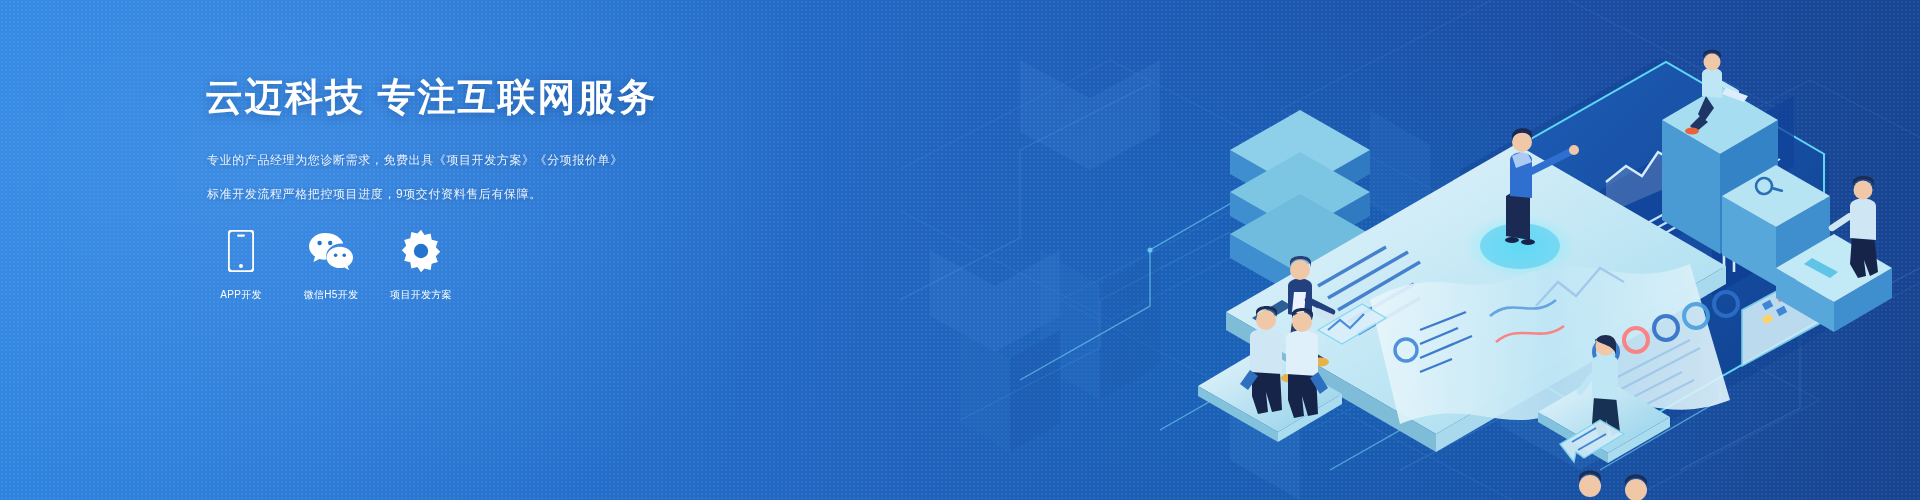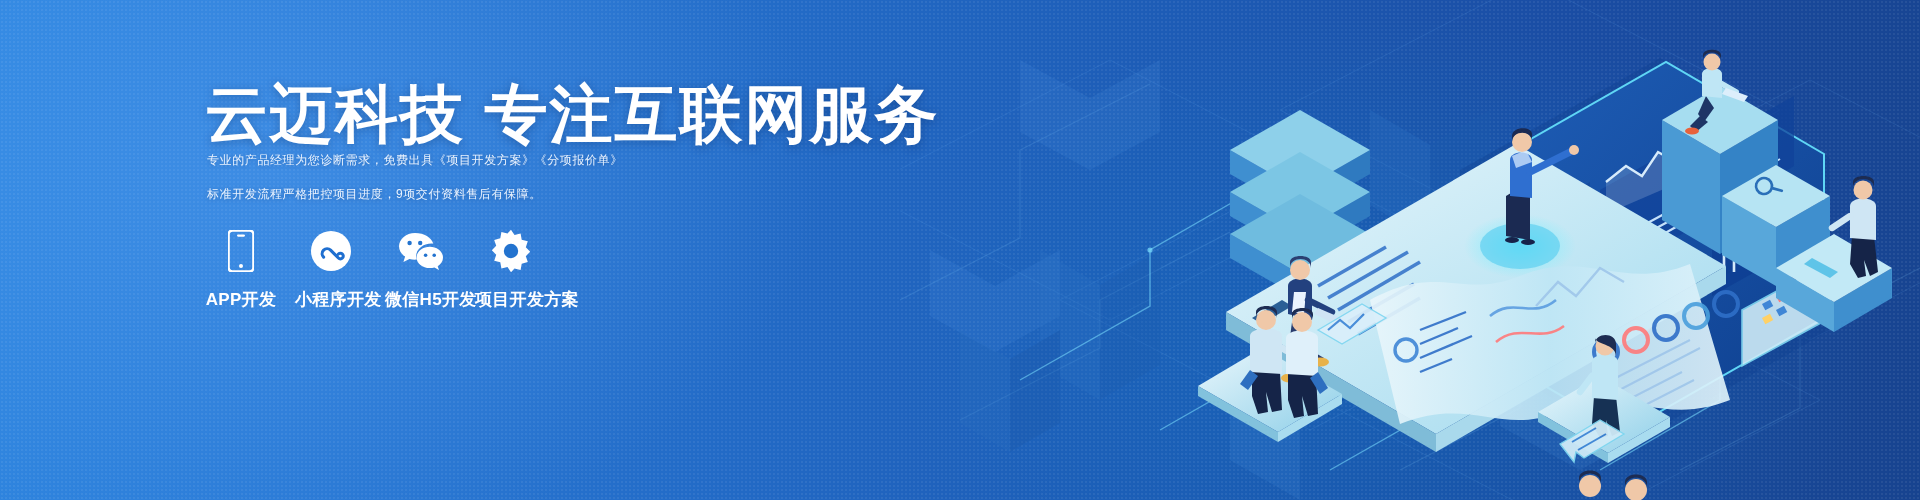--- a/index.html
+++ b/index.html
@@ -20,36 +20,36 @@
     background-image:radial-gradient(rgba(255,255,255,.25) 1px,transparent 1.2px);
     background-size:4px 4px;
   }
   
   .iso-grid{position:absolute;right:0;top:0;width:1020px;height:500px;opacity:.5;}
 
   
   .content{position:absolute;left:205px;top:0;width:760px;height:500px;}
   .title{
     position:absolute;top:72px;left:0;
-    font-size:63px;font-weight:bold;color:#ffffff;letter-spacing:2px;
+    font-size:38px;font-weight:bold;color:#ffffff;letter-spacing:2px;
     text-shadow:0 2px 10px rgba(0,30,80,.30);white-space:nowrap;
   }
   .subtitle{position:absolute;top:143px;left:2px;width:700px;}
   .subtitle .ln{
     font-size:12px;color:#eaf3ff;line-height:34px;letter-spacing:.6px;white-space:nowrap;
     text-shadow:0 1px 4px rgba(0,30,80,.25);
   }
 
   
   .icons{position:absolute;top:228px;left:0;display:flex;align-items:flex-start;}
   .icon-item{width:72px;margin-right:18px;text-align:center;cursor:pointer;}
   .icon-item .glyph{height:46px;display:flex;align-items:center;justify-content:center;}
   .icon-item .glyph svg{display:block;}
   .icon-item .cap{
-    margin-top:14px;font-size:17px;color:#ffffff;font-weight:bold;letter-spacing:.3px;white-space:nowrap;
+    margin-top:14px;font-size:10px;color:#ffffff;font-weight:normal;letter-spacing:.3px;white-space:nowrap;
   }
 
   
   .illus{position:absolute;right:0;bottom:0;width:1020px;height:500px;}
   .illus svg{display:block;}
 </style>
 </head>
 <body>
 
 <div class="banner">
@@ -97,29 +97,20 @@
         <span class="glyph">
           <svg width="26" height="42" viewBox="0 0 26 42">
             <rect x="0.5" y="0.5" width="25" height="41" rx="4" ry="4" fill="none" stroke="#ffffff" stroke-width="2.6"></rect>
             <rect x="9" y="4.5" width="8" height="2.2" rx="1.1" fill="#ffffff"></rect>
             <circle cx="13" cy="36" r="2" fill="#ffffff"></circle>
           </svg>
         </span>
         <div class="cap">APP开发</div>
       </div>
 
-      <div class="icon-item">
-        <span class="glyph">
-          <svg width="42" height="42" viewBox="0 0 42 42">
-            <circle cx="21" cy="21" r="20" fill="#ffffff"></circle>
-            <path d="M13.6 27.2c-1.9-1.9-1.9-5.1 0-7 1.9-1.9 5.1-1.9 7 0l7.8 7.8c1.1 1.1 2.9 1.1 4 0 1.1-1.1 1.1-2.9 0-4-1.1-1.1-2.9-1.1-4 0" fill="none" stroke="#1f6fd0" stroke-width="3.1" stroke-linecap="round"></path>
-          </svg>
-        </span>
-        <div class="cap">小程序开发</div>
-      </div>
 
       <div class="icon-item">
         <span class="glyph">
           <svg width="46" height="40" viewBox="0 0 46 40">
             <path d="M17 2C8.2 2 1 8 1 15.3c0 4.2 2.4 7.9 6.1 10.3L5.4 31l6-3.1c1.7.5 3.6.8 5.6.8.6 0 1.2 0 1.8-.1-.4-1.1-.6-2.3-.6-3.5 0-6.9 6.9-12.5 15.4-12.5.6 0 1.1 0 1.7.1C33.6 6.6 26.2 2 17 2z" fill="#ffffff"></path>
             <circle cx="11.6" cy="12" r="2.2" fill="#2373cf"></circle>
             <circle cx="22.2" cy="12" r="2.2" fill="#2373cf"></circle>
             <path d="M45 26.4c0-5.9-5.9-10.7-13.2-10.7S18.6 20.5 18.6 26.4c0 5.9 5.9 10.7 13.2 10.7 1.6 0 3.2-.2 4.6-.6L41 39l-1.3-3.8c3.2-2 5.3-5.1 5.3-8.8z" fill="#ffffff"></path>
             <circle cx="27.6" cy="24.2" r="1.8" fill="#2373cf"></circle>
             <circle cx="36.2" cy="24.2" r="1.8" fill="#2373cf"></circle>

